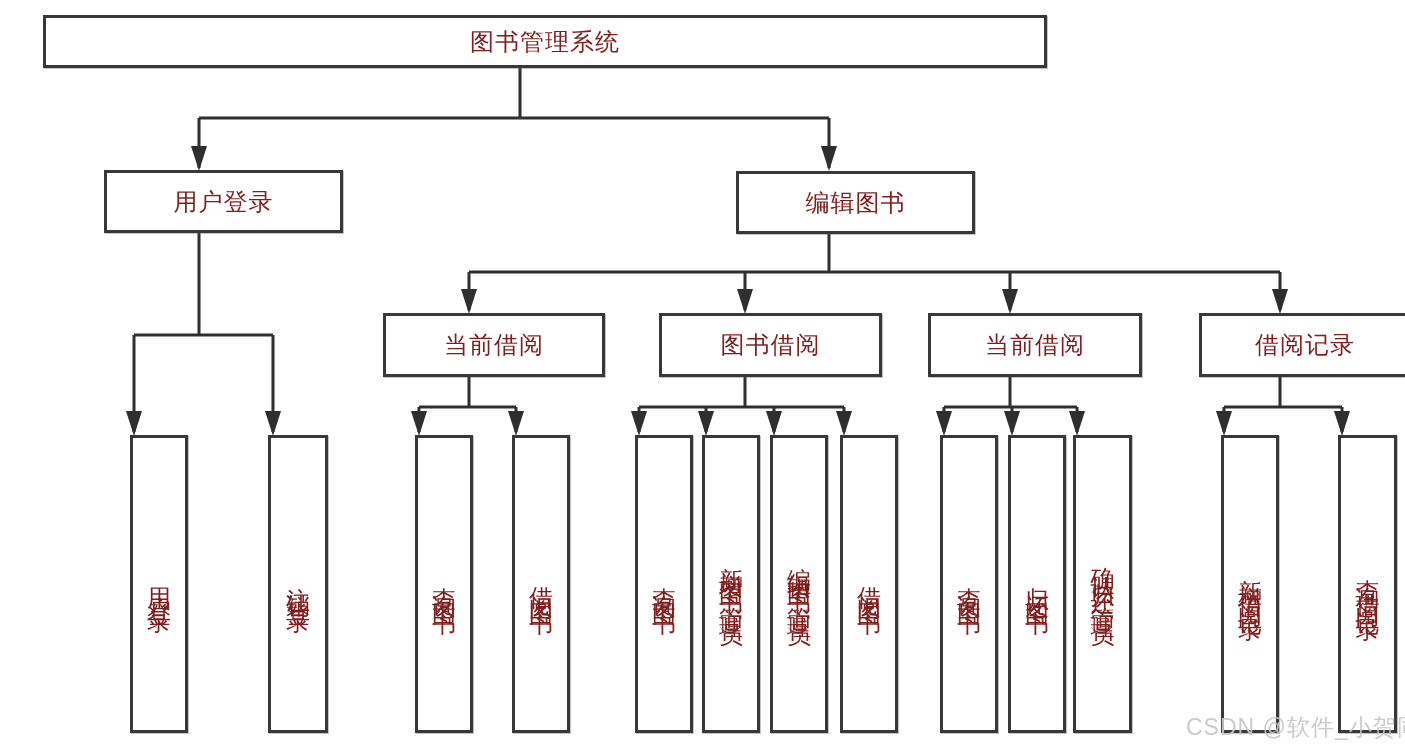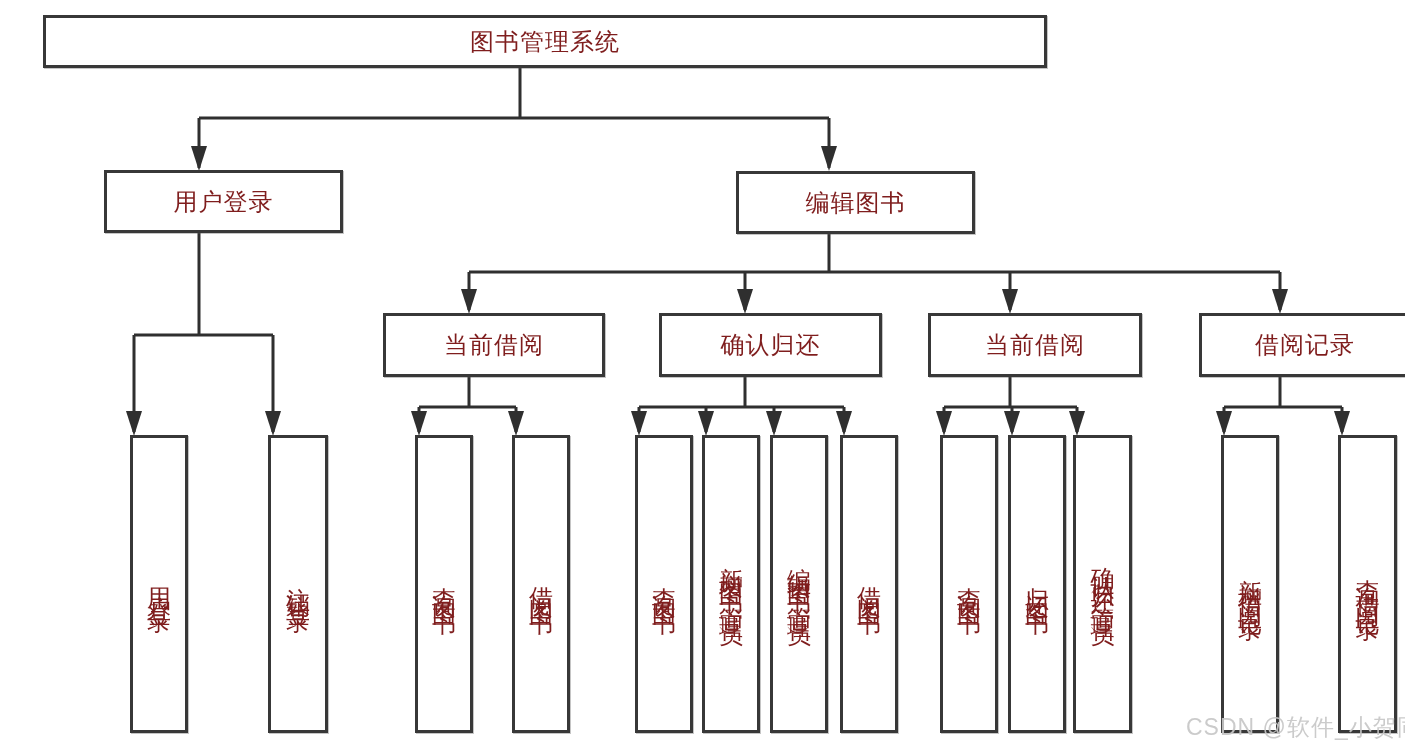--- a/index.html
+++ b/index.html
@@ -93,21 +93,21 @@
     <span>用户登录</span>
   </div>
   <div class="node h-node" style="left:711px; top:171px; width:239px; height:63px;">
     <span>编辑图书</span>
   </div>
 
   <div class="node h-node" style="left:358px; top:313px; width:222px; height:64px;">
     <span>当前借阅</span>
   </div>
   <div class="node h-node" style="left:634px; top:313px; width:223px; height:64px;">
-    <span>确认归还</span>
+    <span>图书借阅</span>
   </div>
   <div class="node h-node" style="left:903px; top:313px; width:214px; height:64px;justify-content:center;">
     <span>当前借阅</span>
   </div>
   <div class="node h-node" style="left:1174px; top:313px; width:212px; height:64px;">
     <span>借阅记录</span>
   </div>
 
   <div class="node v-node" style="left:105px; top:435px; width:58px; height:298px;">
     <span class="vtext">用户登录</span>

